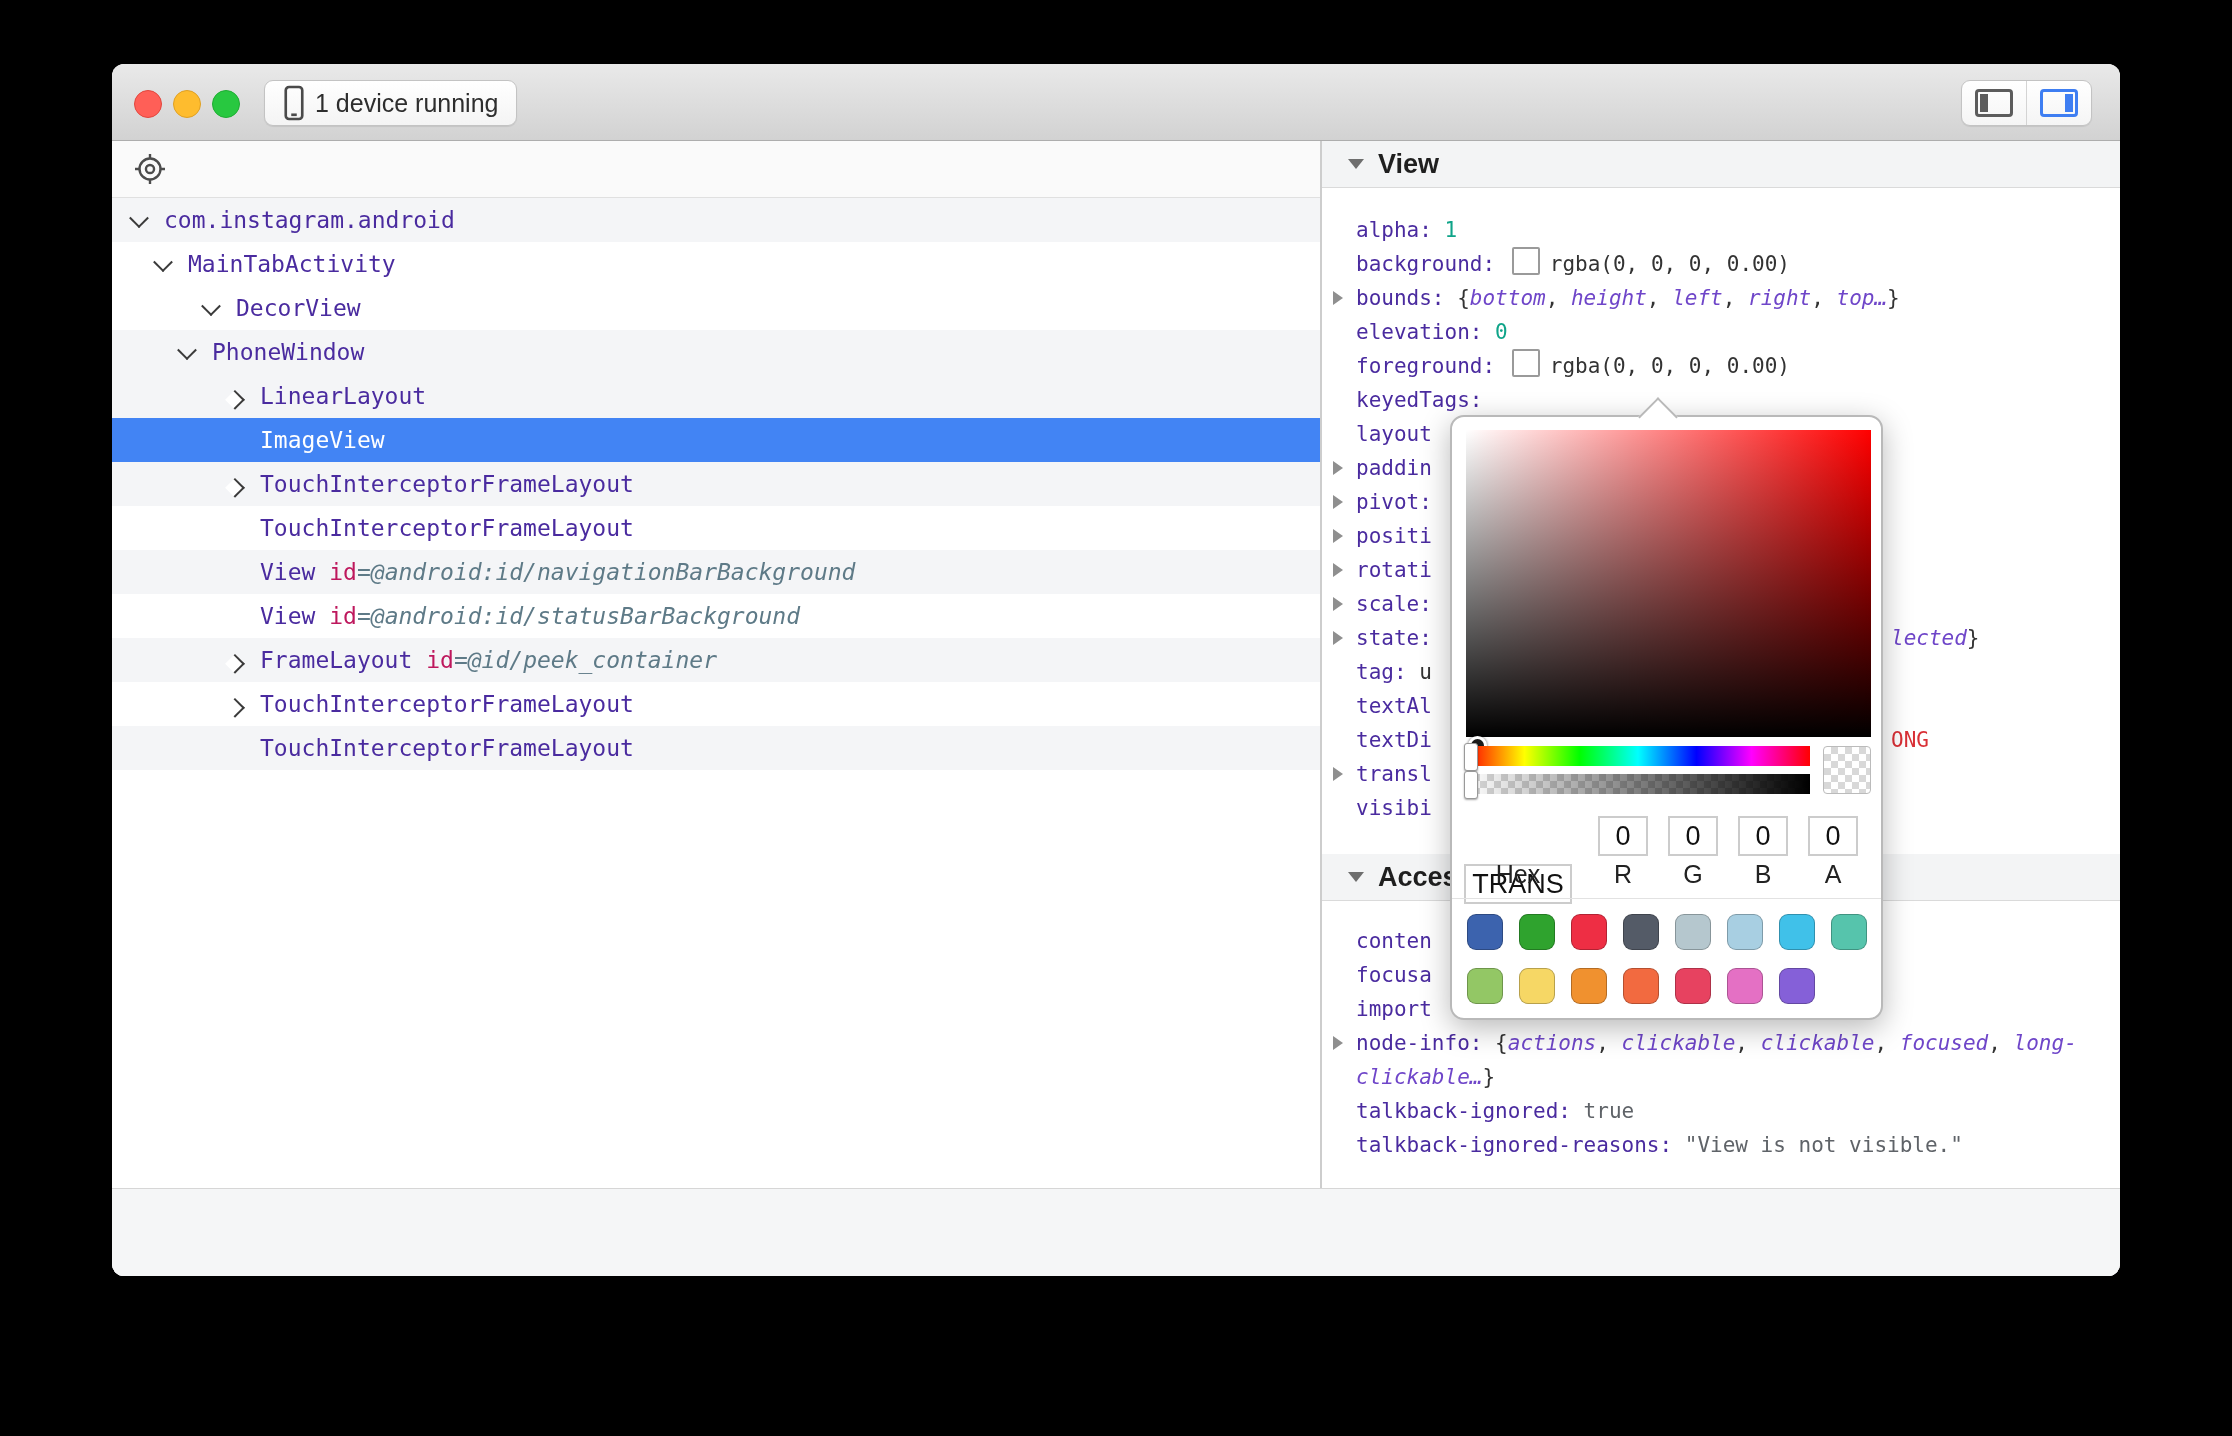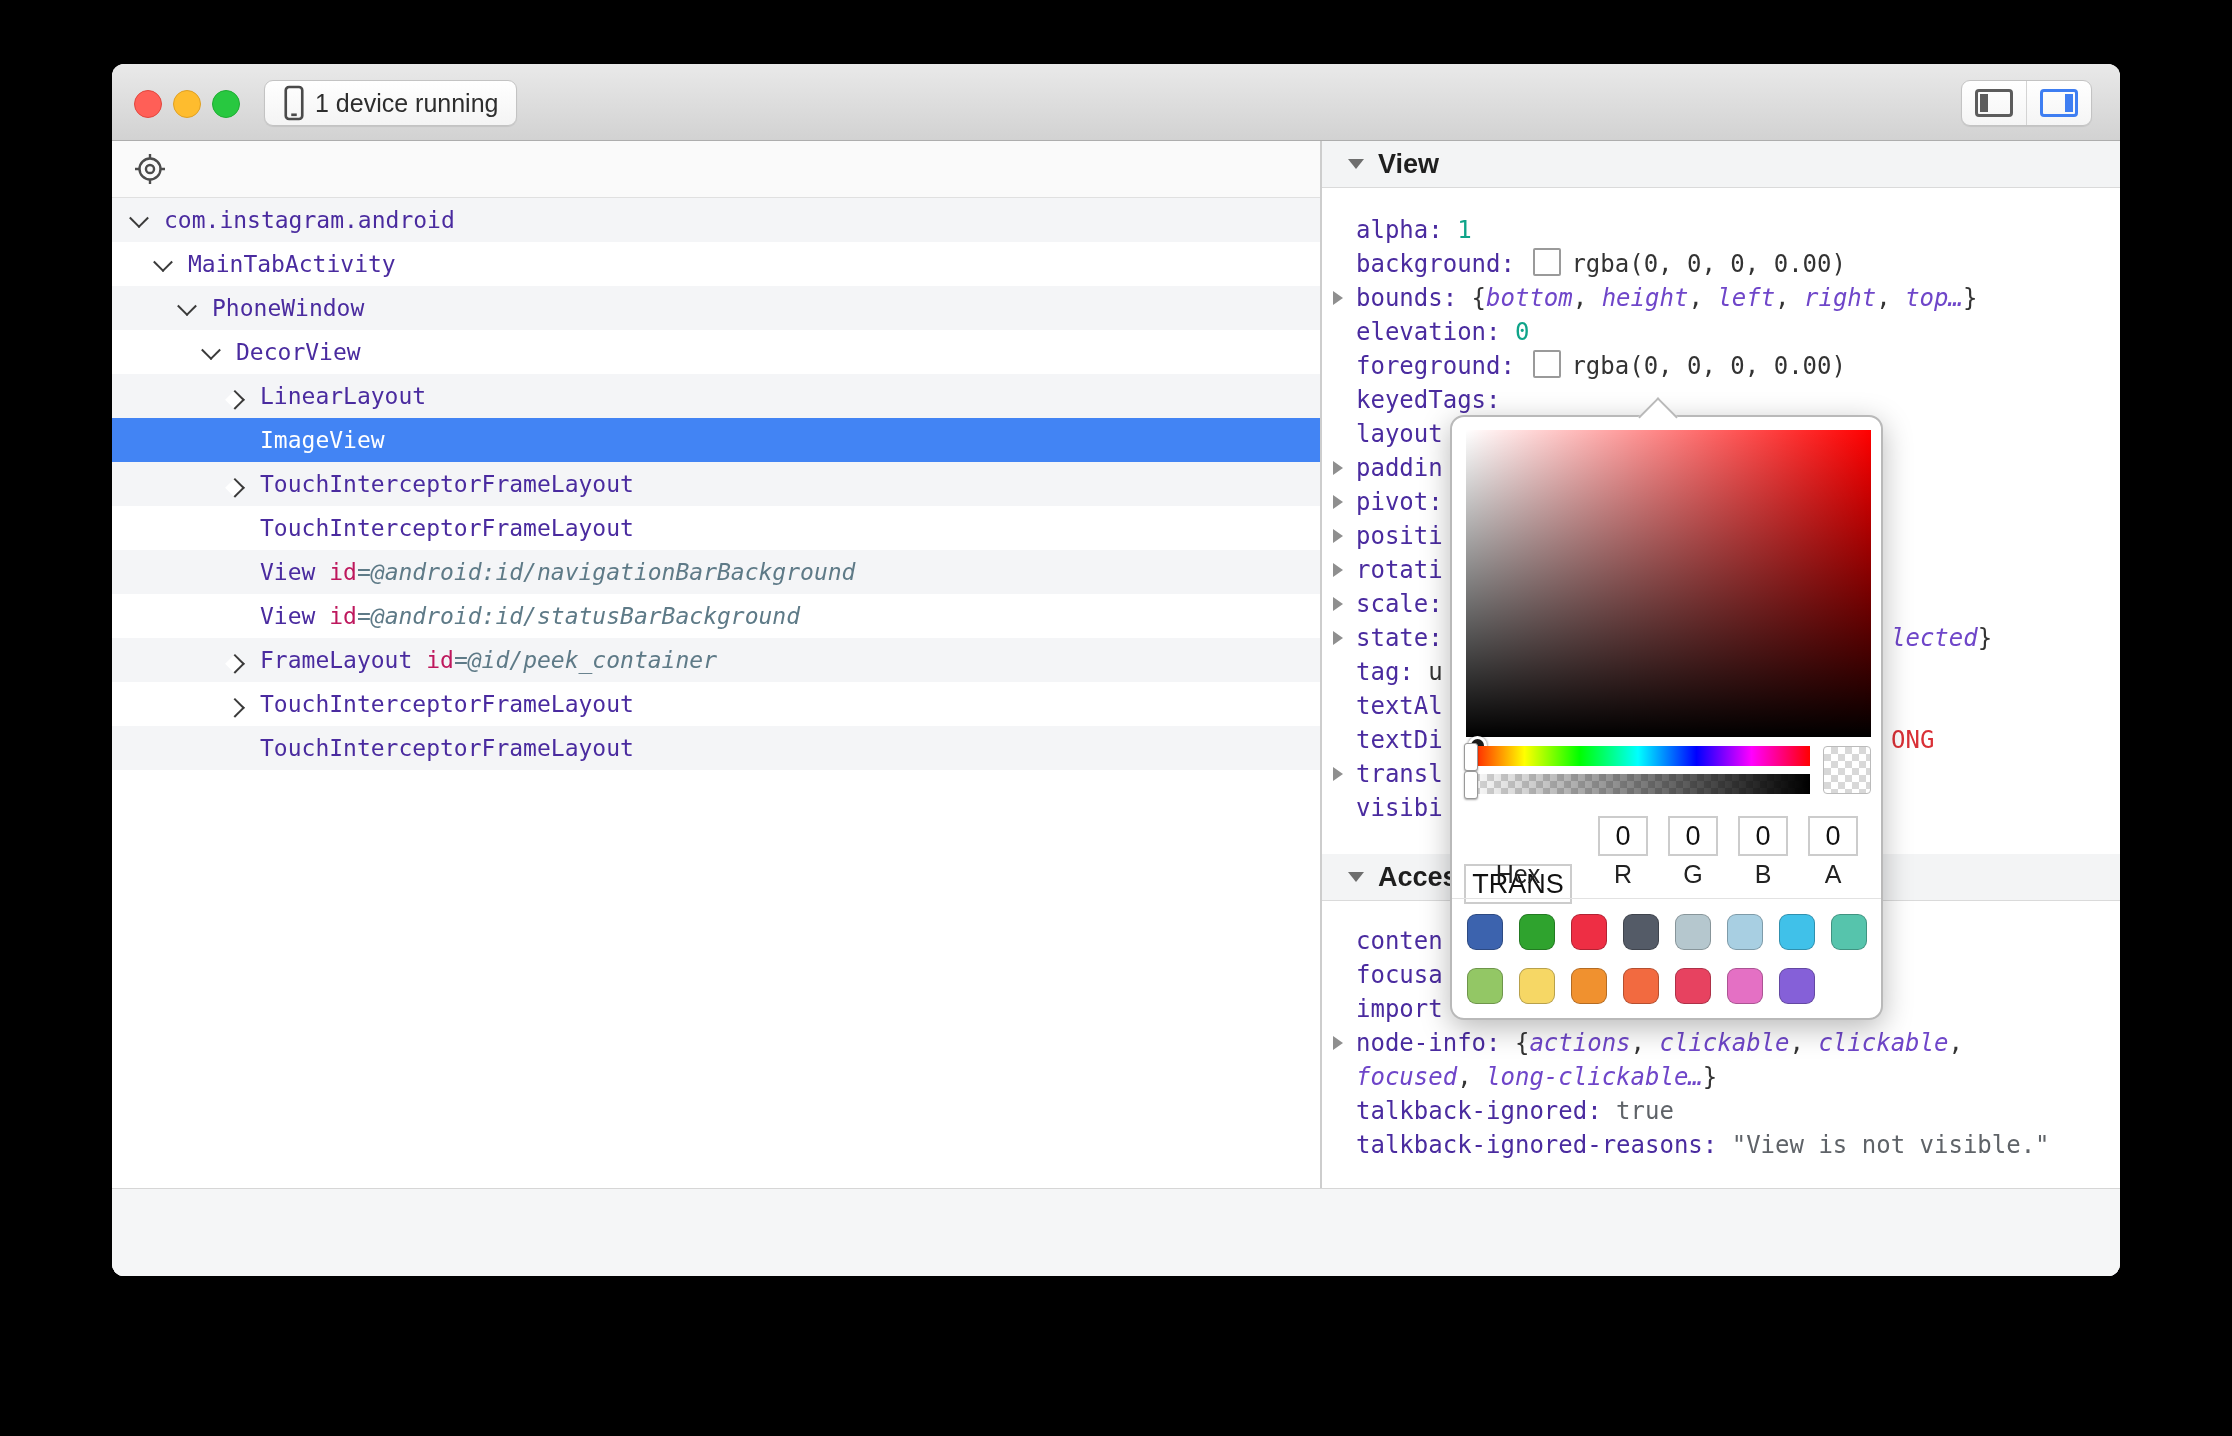--- a/index.html
+++ b/index.html
@@ -38,21 +38,21 @@
   .chev.right{transform:rotate(-45deg) translate(-2px,2px);}
   .an{color:#be185d;}
   .av{color:#5e7a87;font-style:italic;}
   .sp{white-space:pre;}
   
   .right{position:relative;flex:1;background:#fff;overflow:hidden;}
   .sechead{position:absolute;left:0;right:0;height:46px;background:#f3f4f5;border-bottom:1px solid #dadada;
            display:flex;align-items:center;font-weight:bold;font-size:27px;color:#1f1f1f;}
   .sechead .tri{width:0;height:0;border-left:8px solid transparent;border-right:8px solid transparent;
                 border-top:10px solid #6e6e6e;margin:0 14px 0 26px;}
-  .props{position:absolute;left:0;right:0;font-family:"DejaVu Sans Mono",monospace;font-size:24px;line-height:34px;
+  .props{position:absolute;left:0;right:0;font-family:"DejaVu Sans Mono",monospace;font-size:21px;line-height:34px;
          padding:26px 30px 0 34px;color:#2a2a2a;}
   .prow{position:relative;}
   .parrow{position:absolute;left:-23px;top:10px;width:0;height:0;border-top:7px solid transparent;
           border-bottom:7px solid transparent;border-left:10px solid #8f8f8f;}
   .pk{color:#4a2b9f;}
   .num{color:#0fa489;}
   .it{font-style:italic;color:#6f46c9;}
   .dk{color:#333;}
   .gy{color:#5f6368;}
   .redv{color:#d93036;}
@@ -141,27 +141,27 @@
       </div>
       <div>
         <div class="trow shade" style="padding-left:16px">
           <span class="slot"><span class="chev down"></span></span>
           <span>com.instagram.android</span>
           </div>
         <div class="trow" style="padding-left:40px">
           <span class="slot"><span class="chev down"></span></span>
           <span>MainTabActivity</span>
           </div>
+        <div class="trow" style="padding-left:88px">
+          <span class="slot"><span class="chev down"></span></span>
+          <span>DecorView</span>
+          </div>
         <div class="trow shade" style="padding-left:64px">
           <span class="slot"><span class="chev down"></span></span>
           <span>PhoneWindow</span>
-          </div>
-        <div class="trow" style="padding-left:88px">
-          <span class="slot"><span class="chev down"></span></span>
-          <span>DecorView</span>
           </div>
         <div class="trow shade" style="padding-left:112px">
           <span class="slot"><span class="chev right"></span></span>
           <span>LinearLayout</span>
           </div>
         <div class="trow sel" style="padding-left:112px">
           <span class="slot"></span>
           <span>ImageView</span>
           </div>
         <div class="trow shade" style="padding-left:112px">

